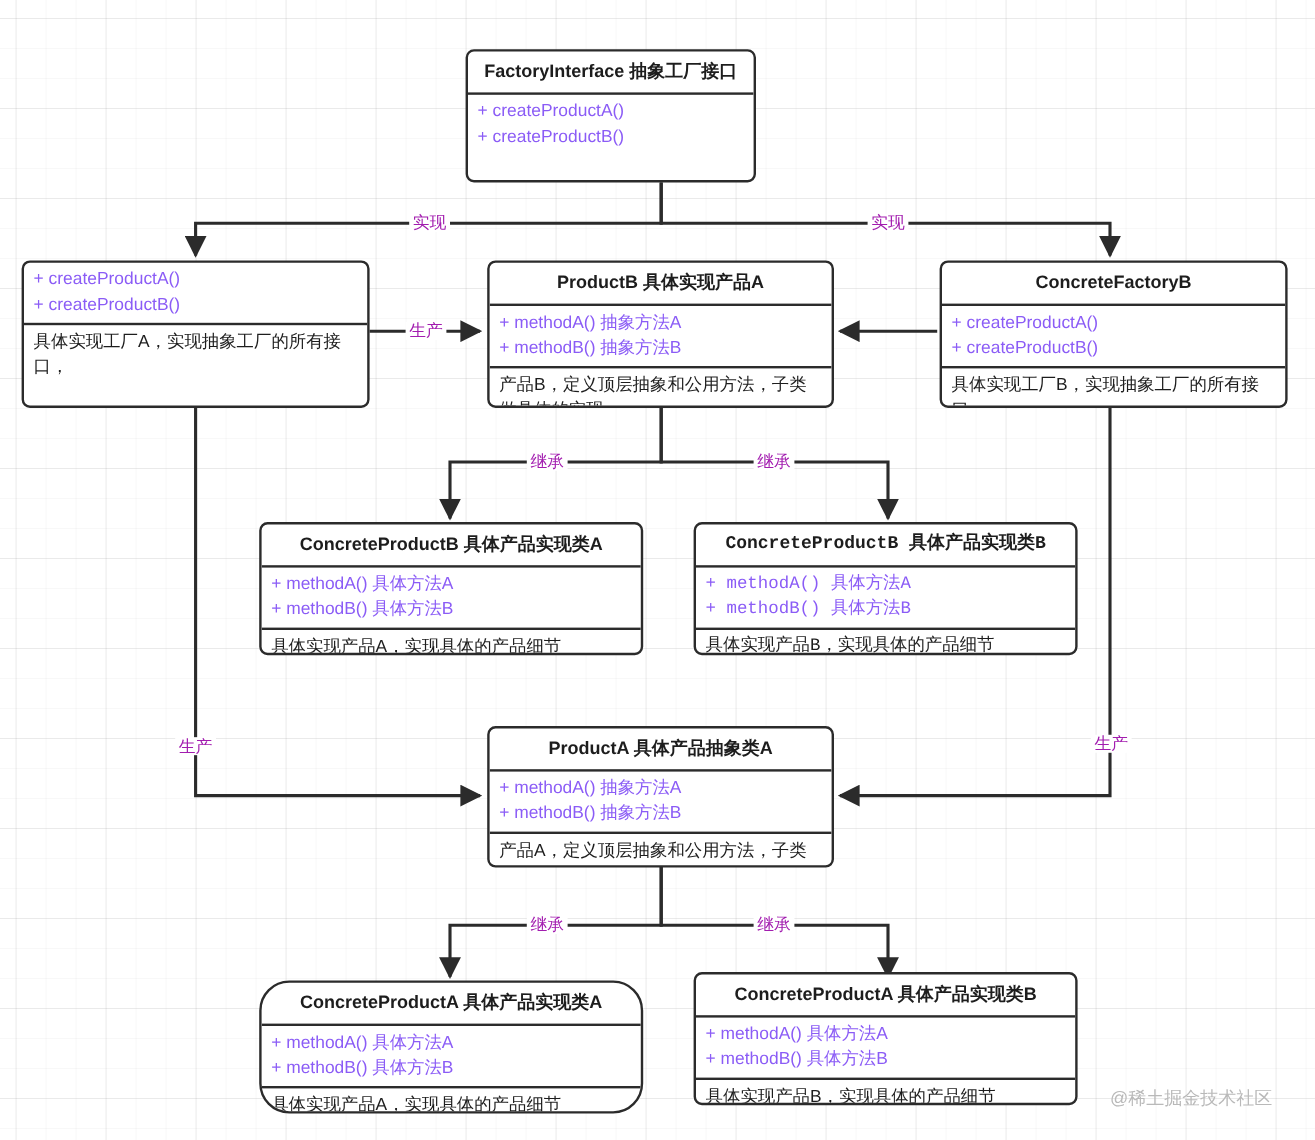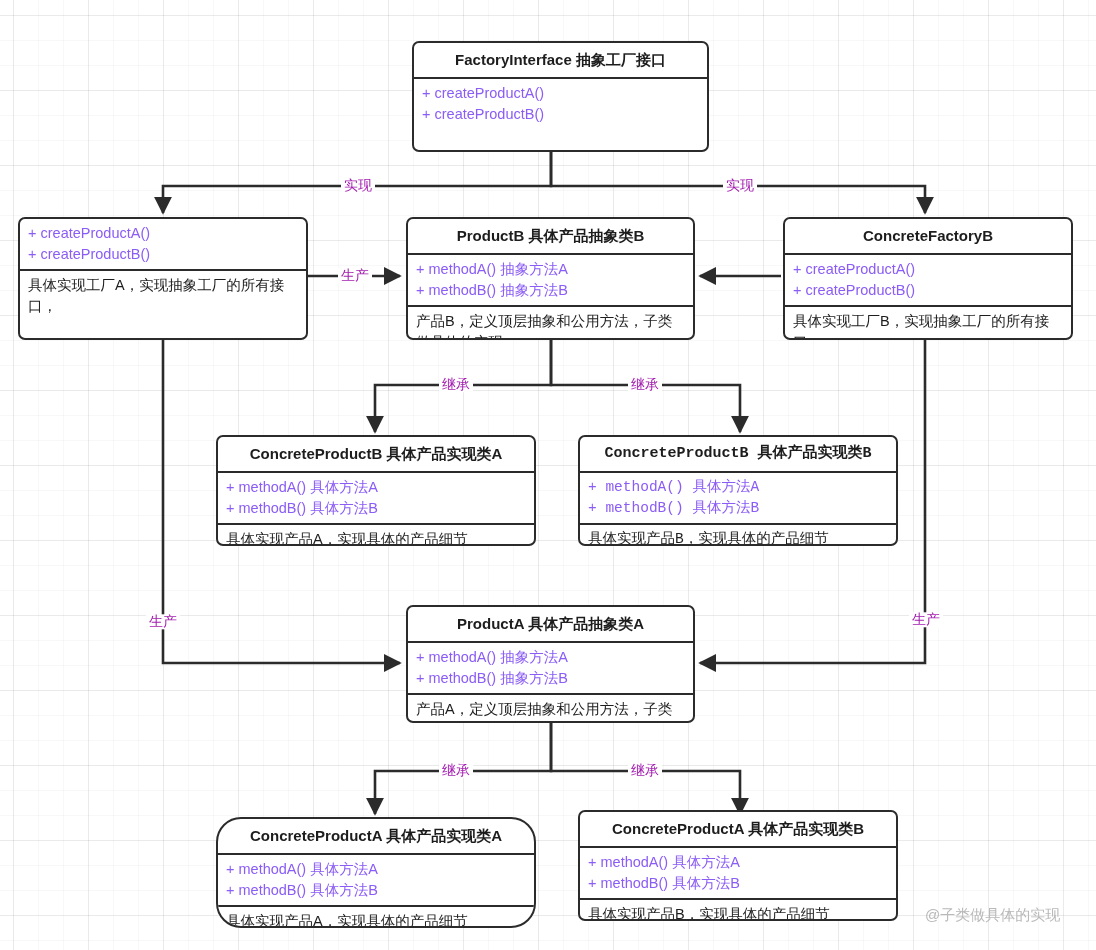--- a/index.html
+++ b/index.html
@@ -111,38 +111,38 @@
 
     <path d="M 163 340 L 163 663 L 400 663" fill="none" stroke="#2b2b2b" stroke-width="2.6" marker-end="url(#arrow)"></path>
 
     <path d="M 925 340 L 925 663 L 700 663" fill="none" stroke="#2b2b2b" stroke-width="2.6" marker-end="url(#arrow)"></path>
 
     <path d="M 551 721 L 551 771 L 375 771 L 375 814" fill="none" stroke="#2b2b2b" stroke-width="2.6" marker-end="url(#arrow)"></path>
 
     <path d="M 551 721 L 551 771 L 740 771 L 740 814" fill="none" stroke="#2b2b2b" stroke-width="2.6" marker-end="url(#arrow)"></path>
   </svg>
 
-  <div class="node" style="left:412px; top:41px; width:297px; height:111px;">
+  <div class="node" style="left:388px; top:41px; width:242px; height:111px;">
     <div class="node-title">FactoryInterface 抽象工厂接口</div>
     <div class="node-methods">
       <div class="mline">+ createProductA()</div>
       <div class="mline">+ createProductB()</div>
     </div>
   </div>
 
   <div class="node" style="left:18px; top:217px; width:290px; height:123px;">
     <div class="node-methods bordered">
       <div class="mline">+ createProductA()</div>
       <div class="mline">+ createProductB()</div>
     </div>
     <div class="node-desc dline">具体实现工厂A，实现抽象工厂的所有接口，</div>
   </div>
 
   <div class="node" style="left:406px; top:217px; width:289px; height:123px;">
-    <div class="node-title">ProductB 具体产品抽象类B</div>
+    <div class="node-title">ProductB 具体实现产品A</div>
     <div class="node-methods bordered">
       <div class="mline">+ methodA() 抽象方法A</div>
       <div class="mline">+ methodB() 抽象方法B</div>
     </div>
     <div class="node-desc dline">产品B，定义顶层抽象和公用方法，子类做具体的实现</div>
   </div>
 
   <div class="node" style="left:783px; top:217px; width:290px; height:123px;">
     <div class="node-title">ConcreteFactoryB</div>
     <div class="node-methods bordered">
@@ -200,15 +200,15 @@
   <div class="edge-label" style="left:358px; top:186px;">实现</div>
   <div class="edge-label" style="left:740px; top:186px;">实现</div>
   <div class="edge-label" style="left:355px; top:276px;">生产</div>
   <div class="edge-label" style="left:456px; top:385px;">继承</div>
   <div class="edge-label" style="left:645px; top:385px;">继承</div>
   <div class="edge-label" style="left:163px; top:622px;">生产</div>
   <div class="edge-label" style="left:926px; top:620px;">生产</div>
   <div class="edge-label" style="left:456px; top:771px;">继承</div>
   <div class="edge-label" style="left:645px; top:771px;">继承</div>
 
-  <div class="watermark" style="left:925px; top:906px;">@子类做具体的实现</div>
+  <div class="watermark" style="left:925px; top:906px;">@稀土掘金技术社区</div>
 
 </div>
 
 </body></html>

